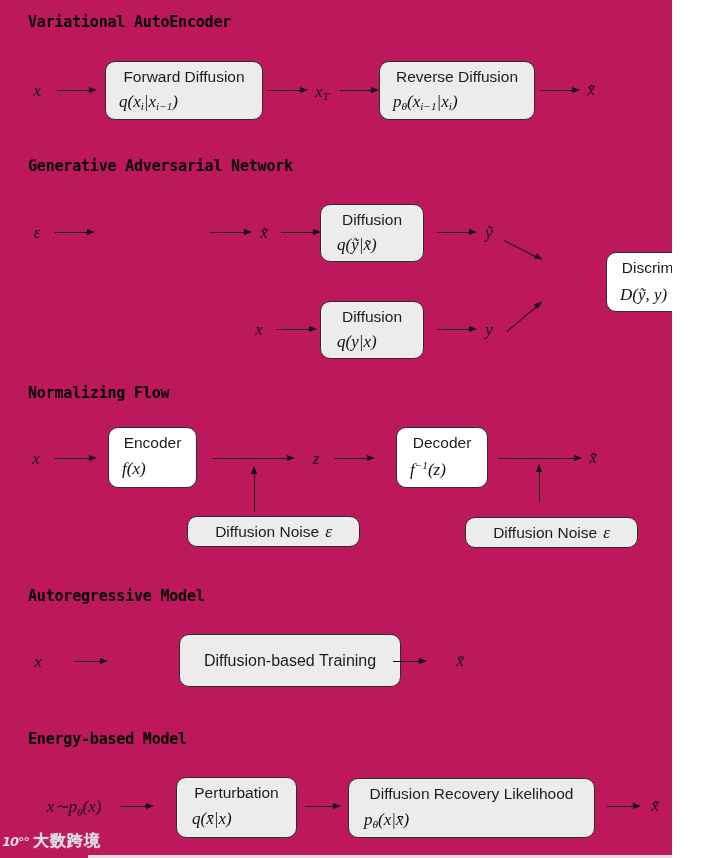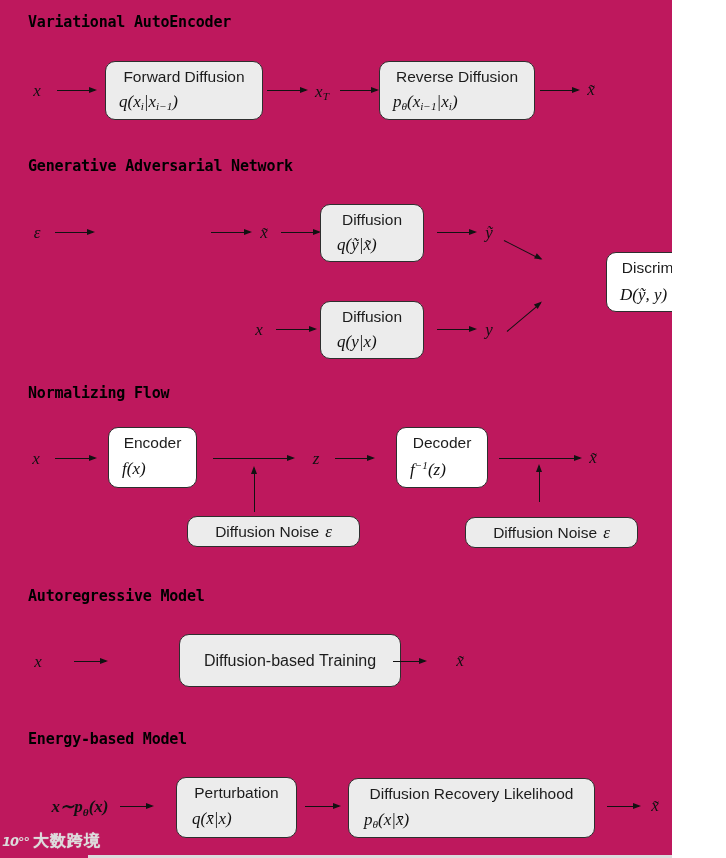--- a/index.html
+++ b/index.html
@@ -166,21 +166,21 @@
 
   <div class="box oneline" style="left:138px; top:634px; width:222px; height:53px;margin-left:41px;">
     <span class="title-inline" style="font-size:16px;">Diffusion-based Training</span>
   </div>
 
   <div class="arr" style="left:393px; top:661px; width:32px;"></div>
   <div class="lbl math" style="left:460px; top:661px;"><span>x̃</span></div>
 
   <div class="sec-heading" style="left:28px; top:730px;">Energy-based Model</div>
 
-  <div class="lbl math" style="left:80px; top:807px;font-weight:bold;"><span>x∼p</span><span class="m-sub">θ</span><span>(x)</span></div>
+  <div class="lbl math" style="left:74px; top:807px;"><span>x∼p</span><span class="m-sub">θ</span><span>(x)</span></div>
   <div class="arr" style="left:120px; top:806px; width:32px;"></div>
 
   <div class="box" style="left:176px; top:777px; width:121px; height:61px;">
     <div class="title">Perturbation</div>
     <div class="formula math" style="top:31px; left:15px;"><span>q(x̄|x)</span></div>
   </div>
 
   <div class="arr" style="left:305px; top:806px; width:34px;"></div>
 
   <div class="box" style="left:348px; top:778px; width:247px; height:60px;">

